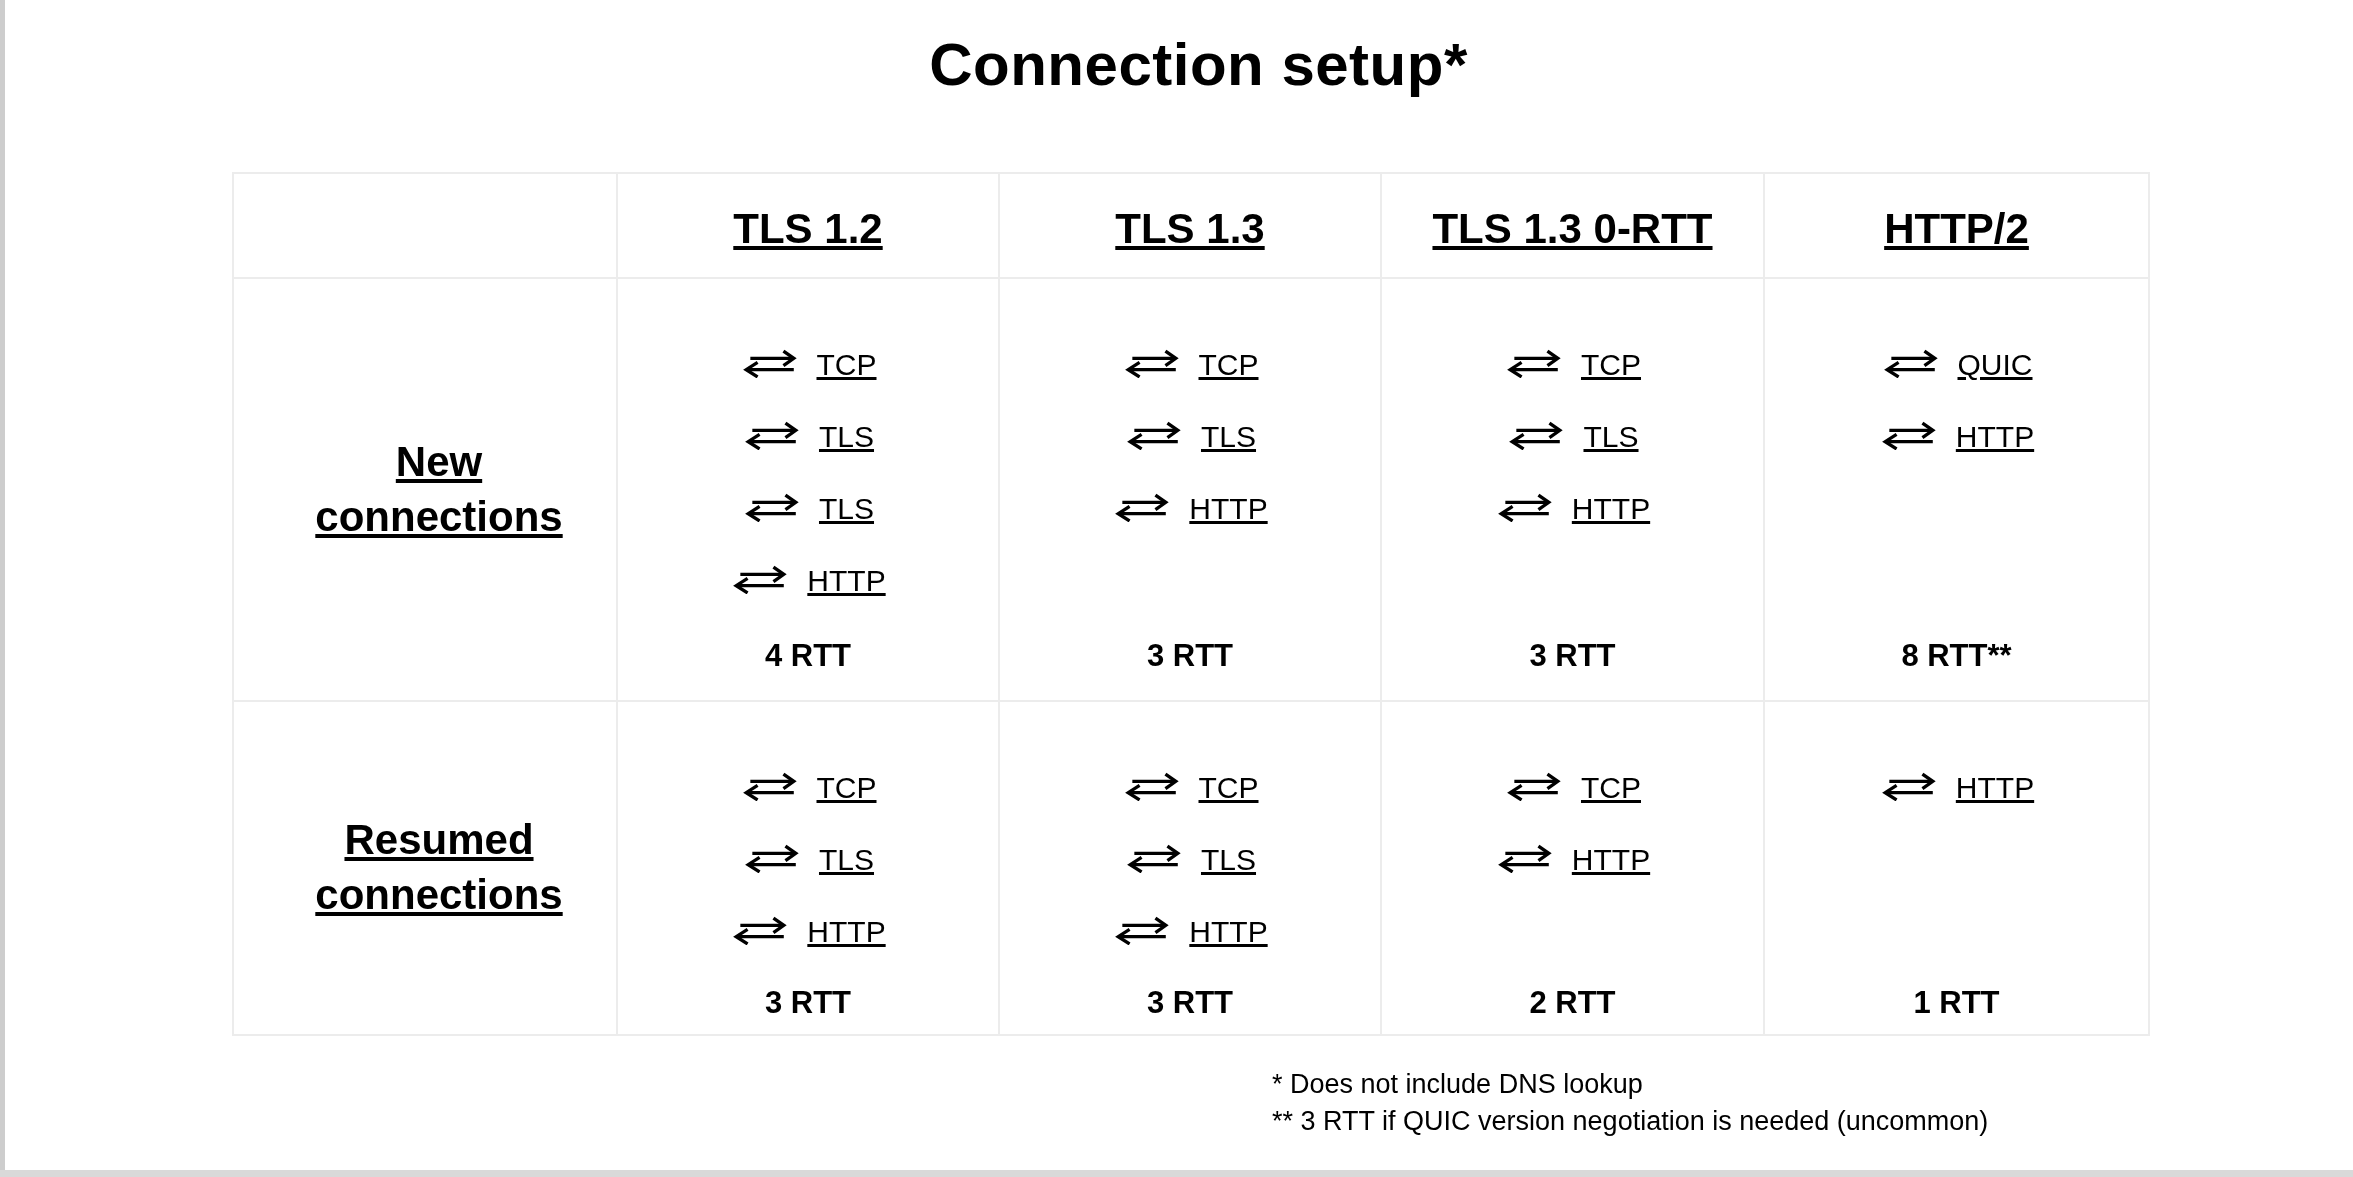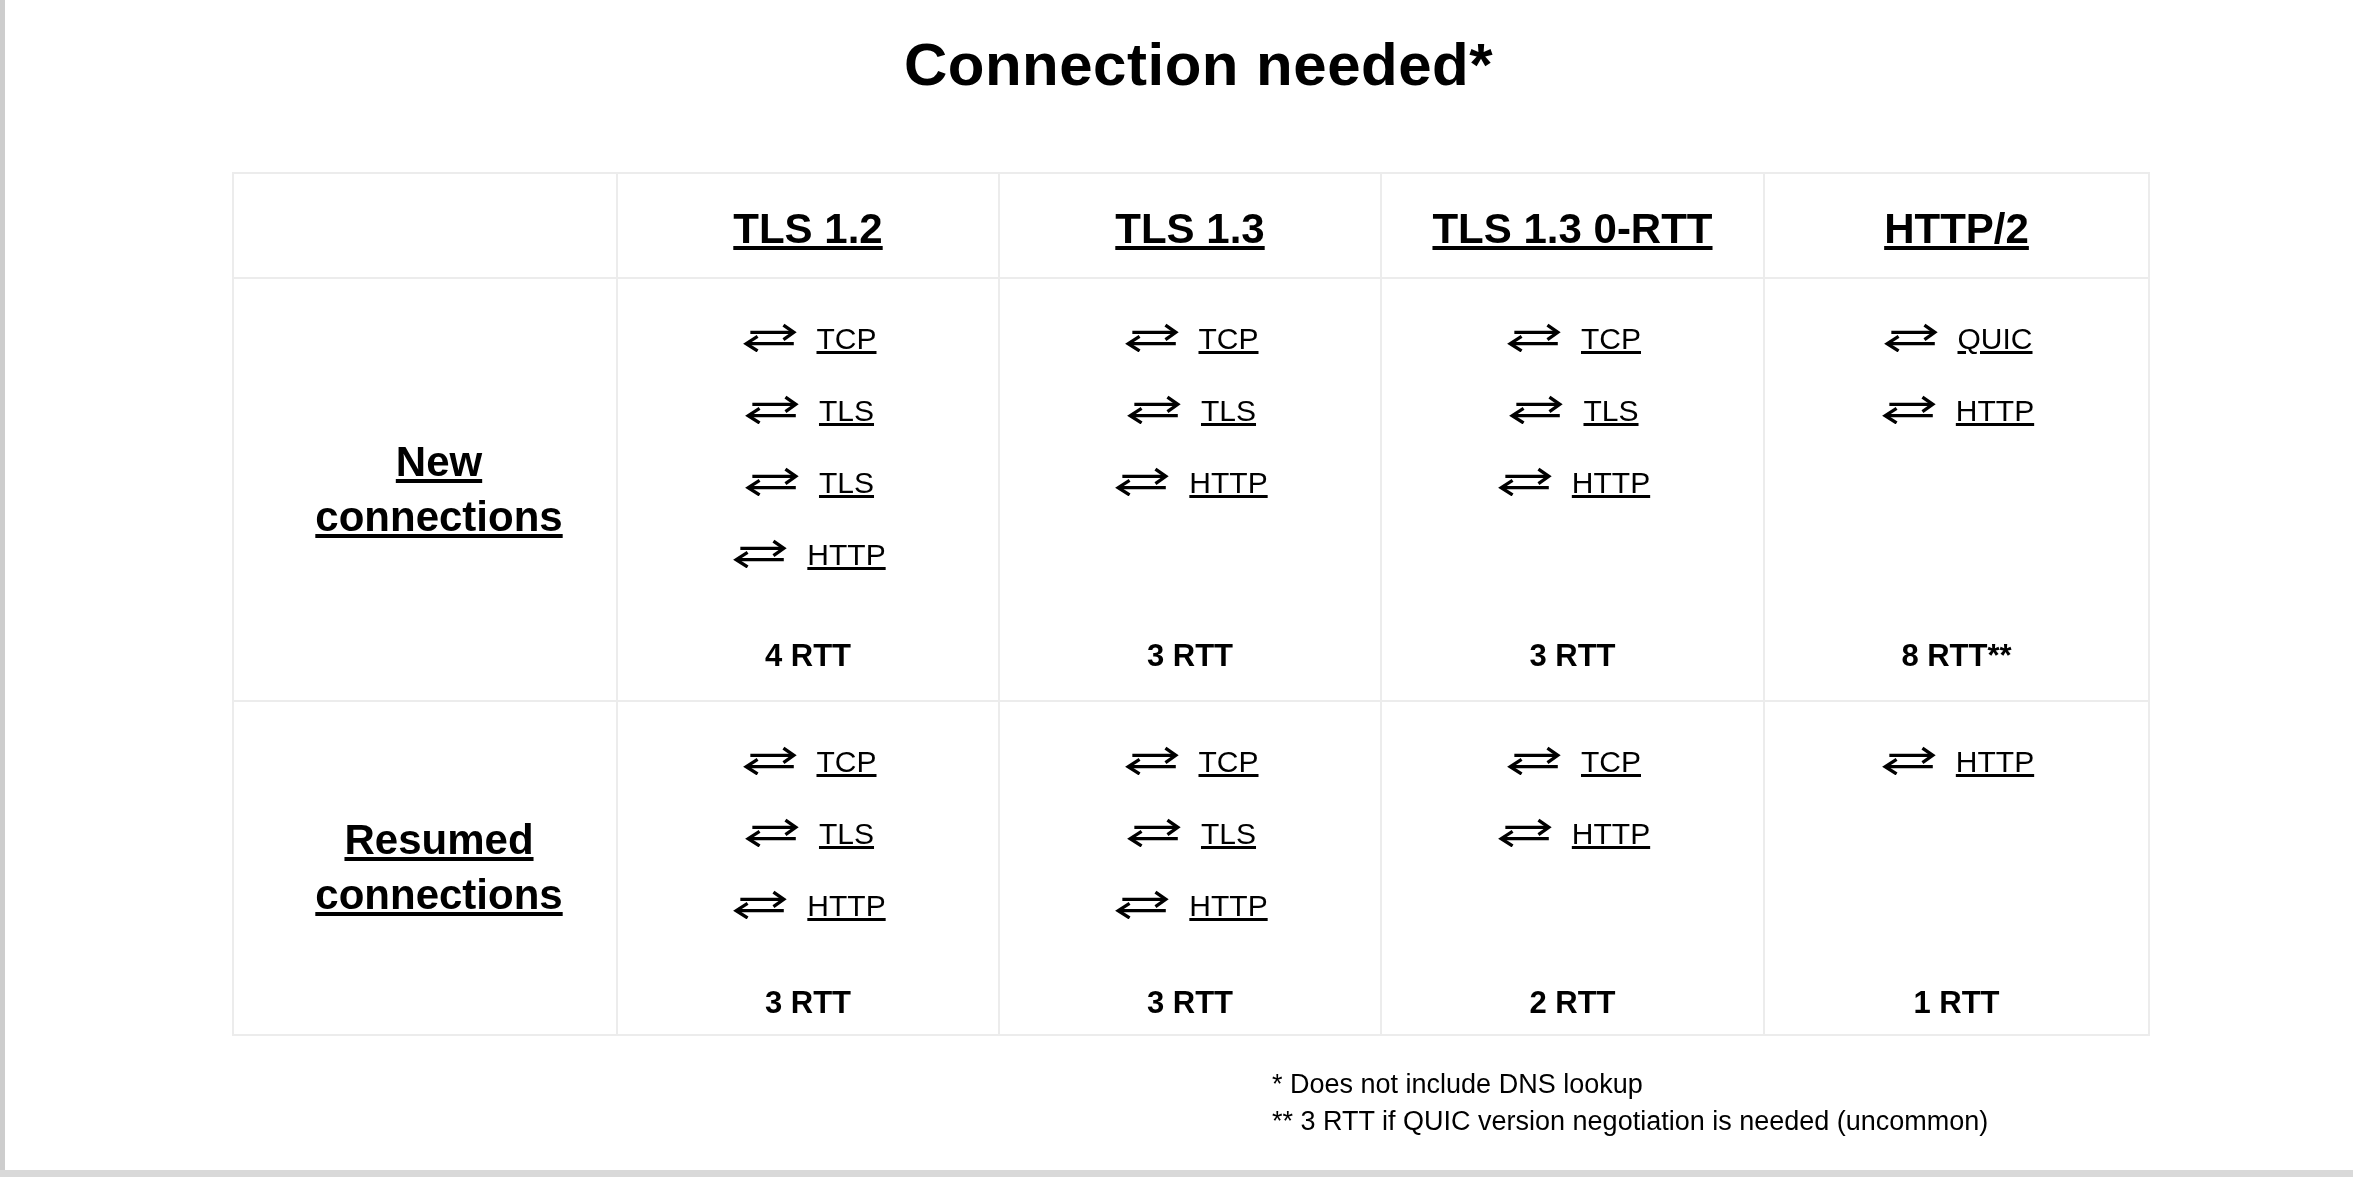--- a/index.html
+++ b/index.html
@@ -18,38 +18,38 @@
     display:grid;grid-template-columns:384px 382px 382px 383px 383px;
     grid-template-rows:105px 423px 332px;
     border:2px solid #ececec;
   }
   .cell{border-right:2px solid #ececec;border-bottom:2px solid #ececec;box-sizing:border-box;position:relative;text-decoration:underline;}
   .cell:nth-child(5n){border-right:none;}
   .cell:nth-child(n+11){border-bottom:none;}
   .head{display:flex;align-items:center;justify-content:center;font-size:42px;font-weight:bold;padding-top:6px;}
   .rowlabel{display:flex;align-items:center;justify-content:center;text-align:center;
     font-size:42px;font-weight:bold;white-space:pre-line;line-height:1.3;padding-left:28px;}
-  .datacell{display:flex;flex-direction:column;align-items:center;padding-top:22px;}
+  .datacell{display:flex;flex-direction:column;align-items:center;padding-top:48px;}
   .proto{height:72px;display:flex;align-items:center;justify-content:center;gap:17px;}
   .arrows{width:60px;height:29px;flex:0 0 auto;}
   .arrows path{fill:none;stroke:#000000;stroke-width:3.2;}
   .plabel{font-size:30px;transform:translateY(2px);}
   .rtt{position:absolute;left:0;right:0;text-align:center;font-size:31px;font-weight:bold;}
   .r1 .rtt{bottom:26px;}
   .r2 .rtt{bottom:13px;}
   .footnotes{position:absolute;left:1272px;top:1066px;font-size:27px;line-height:37px;}
 </style>
 </head>
 <body>
 
 <div class="page">
   <div class="edge-left"></div>
   <div class="edge-bottom"></div>
 
-  <h1 class="title">Connection needed*</h1>
+  <h1 class="title">Connection setup*</h1>
 
   <div class="tbl">
 
     <div class="cell"></div>
     <div class="cell head">TLS 1.2</div>
     <div class="cell head">TLS 1.3</div>
     <div class="cell head">TLS 1.3 0-RTT</div>
     <div class="cell head">HTTP/2</div>
 
     <div class="cell rowlabel">New

